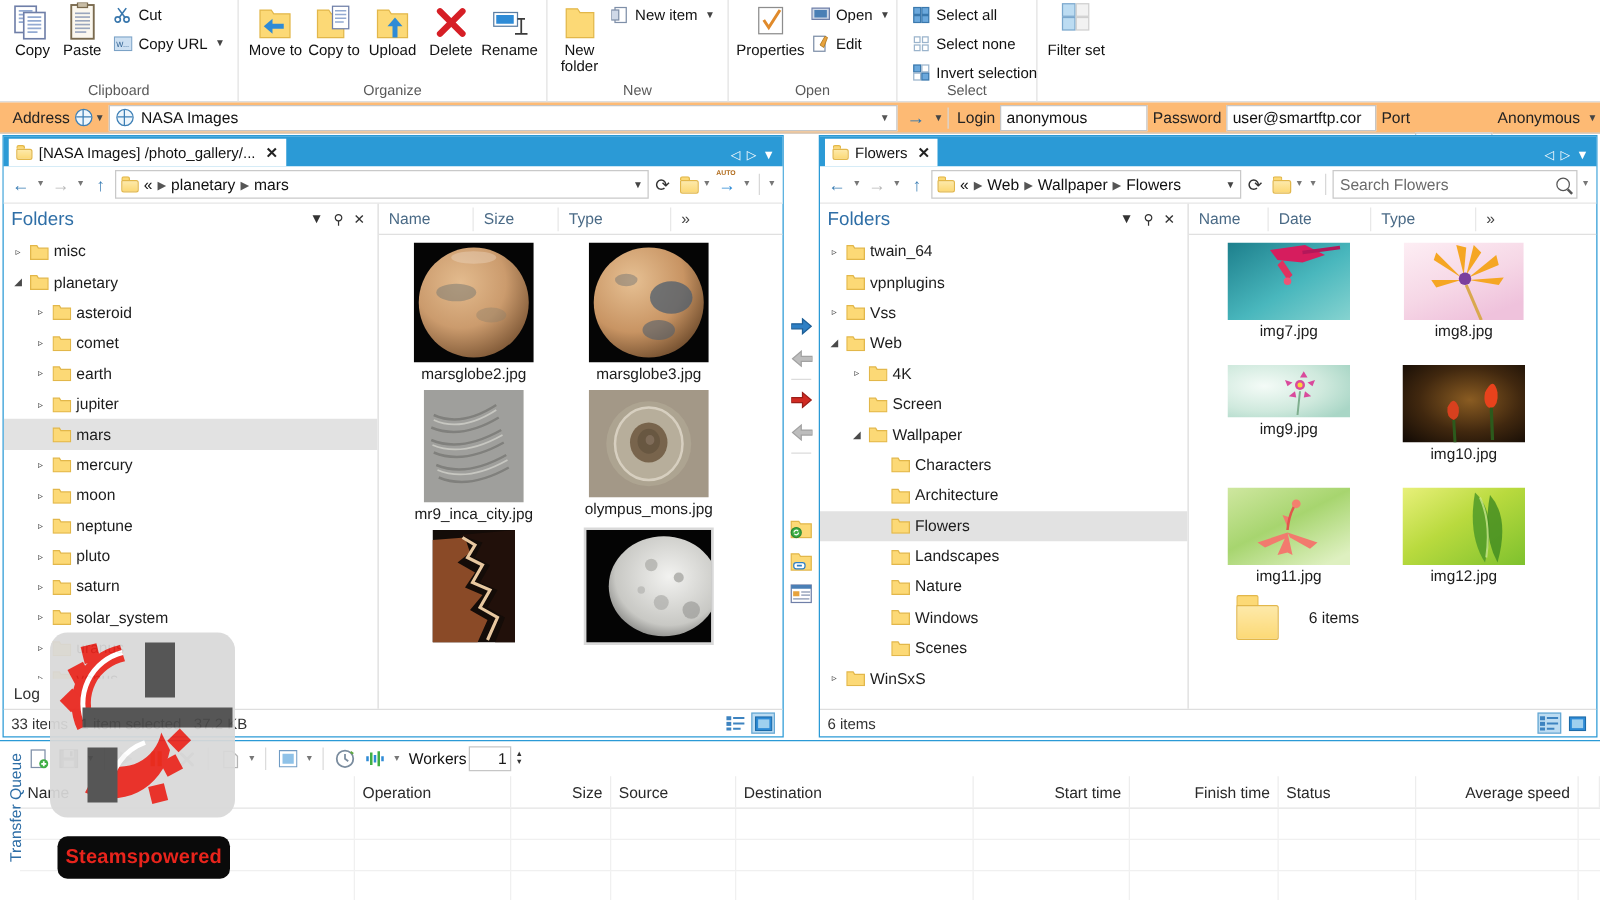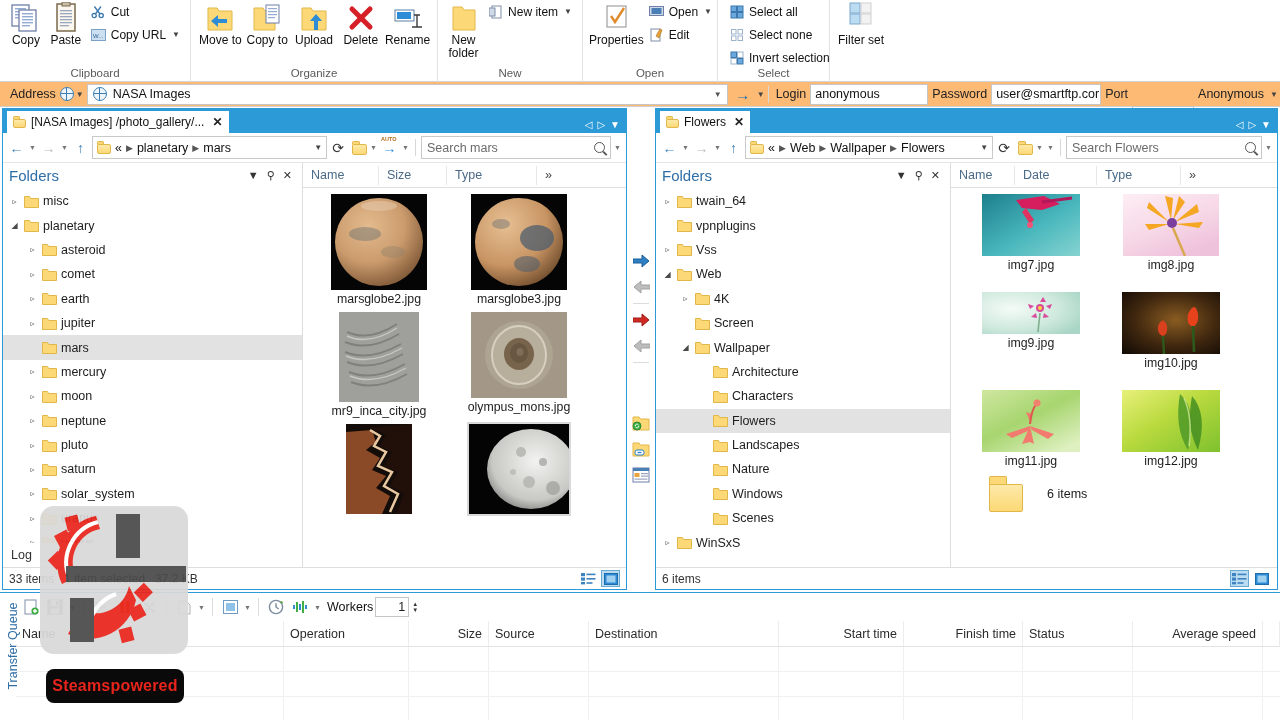--- a/index.html
+++ b/index.html
@@ -431,21 +431,21 @@
     <div class="gobtn">
         <span>→</span>
       </div>
     <span class="caret">▼</span>
     <span class="vsep"></span>
     <span class="fieldlbl">Login</span>
     <div class="fieldbox" style="width:118px">
         <span>anonymous</span>
       </div>
     <span class="fieldlbl">Password</span>
-    <div class="fieldbox" style="width:110px">
+    <div class="fieldbox" style="width:120px">
         <span>user@smartftp.cor</span>
       </div>
     <span class="fieldlbl">Port</span>
     <div class="fieldbox" style="width:62px;justify-content:flex-end;margin-top:44px;">
         <span>21</span>
       </div>
     <span class="fieldlbl">Anonymous</span>
     <span class="caret">▼</span>
   </div>
 
@@ -488,24 +488,20 @@
       <span class="folder-ico" style="width:15px;height:14px;margin-left:3px;">
           <b></b>
           <i></i>
         </span>
       <div class="navcaret">▼</div>
       <div class="navbtn" style="color:#2e8bd6;font-weight:bold;position:relative;">→
         <span style="position:absolute;top:-1px;left:1px;font-size:5.5px;color:#b06a1a;font-weight:bold;">AUTO</span>
       </div>
       <div class="navcaret">▼</div>
       <span class="vsep"></span>
-      <div class="searchbox">
-        <span class="ph">Search mars</span>
-        <span class="magnif"></span>
-      </div>
       <div class="navcaret">▼</div>
     </div>
 
     <div class="panebody">
 
       <div class="folders">
         <div class="folders-hdr">
           <span class="ftitle">Folders</span>
           <span class="fbtn">▼</span>
           <span class="fbtn">⚲</span>
@@ -927,28 +923,28 @@
               <svg width="15" height="13" viewBox="0 0 15 13">
                 <path d="M0.5 1.5h5l1.2 2H14.5v9H0.5z" fill="#fcd976" stroke="#e2b74a"></path>
               </svg>
               <span>Wallpaper</span>
             </div>
             <div class="trow" style="padding-left: 42px;">
               <span class="tarrow"></span>
               <svg width="15" height="13" viewBox="0 0 15 13">
                 <path d="M0.5 1.5h5l1.2 2H14.5v9H0.5z" fill="#fcd976" stroke="#e2b74a"></path>
               </svg>
-              <span>Architecture</span>
+              <span>Characters</span>
             </div>
             <div class="trow" style="padding-left: 42px;">
               <span class="tarrow"></span>
               <svg width="15" height="13" viewBox="0 0 15 13">
                 <path d="M0.5 1.5h5l1.2 2H14.5v9H0.5z" fill="#fcd976" stroke="#e2b74a"></path>
               </svg>
-              <span>Characters</span>
+              <span>Architecture</span>
             </div>
             <div class="trow sel" style="padding-left: 42px;">
               <span class="tarrow"></span>
               <svg width="15" height="13" viewBox="0 0 15 13">
                 <path d="M0.5 1.5h5l1.2 2H14.5v9H0.5z" fill="#fcd976" stroke="#e2b74a"></path>
               </svg>
               <span>Flowers</span>
             </div>
             <div class="trow" style="padding-left: 42px;">
               <span class="tarrow"></span>

